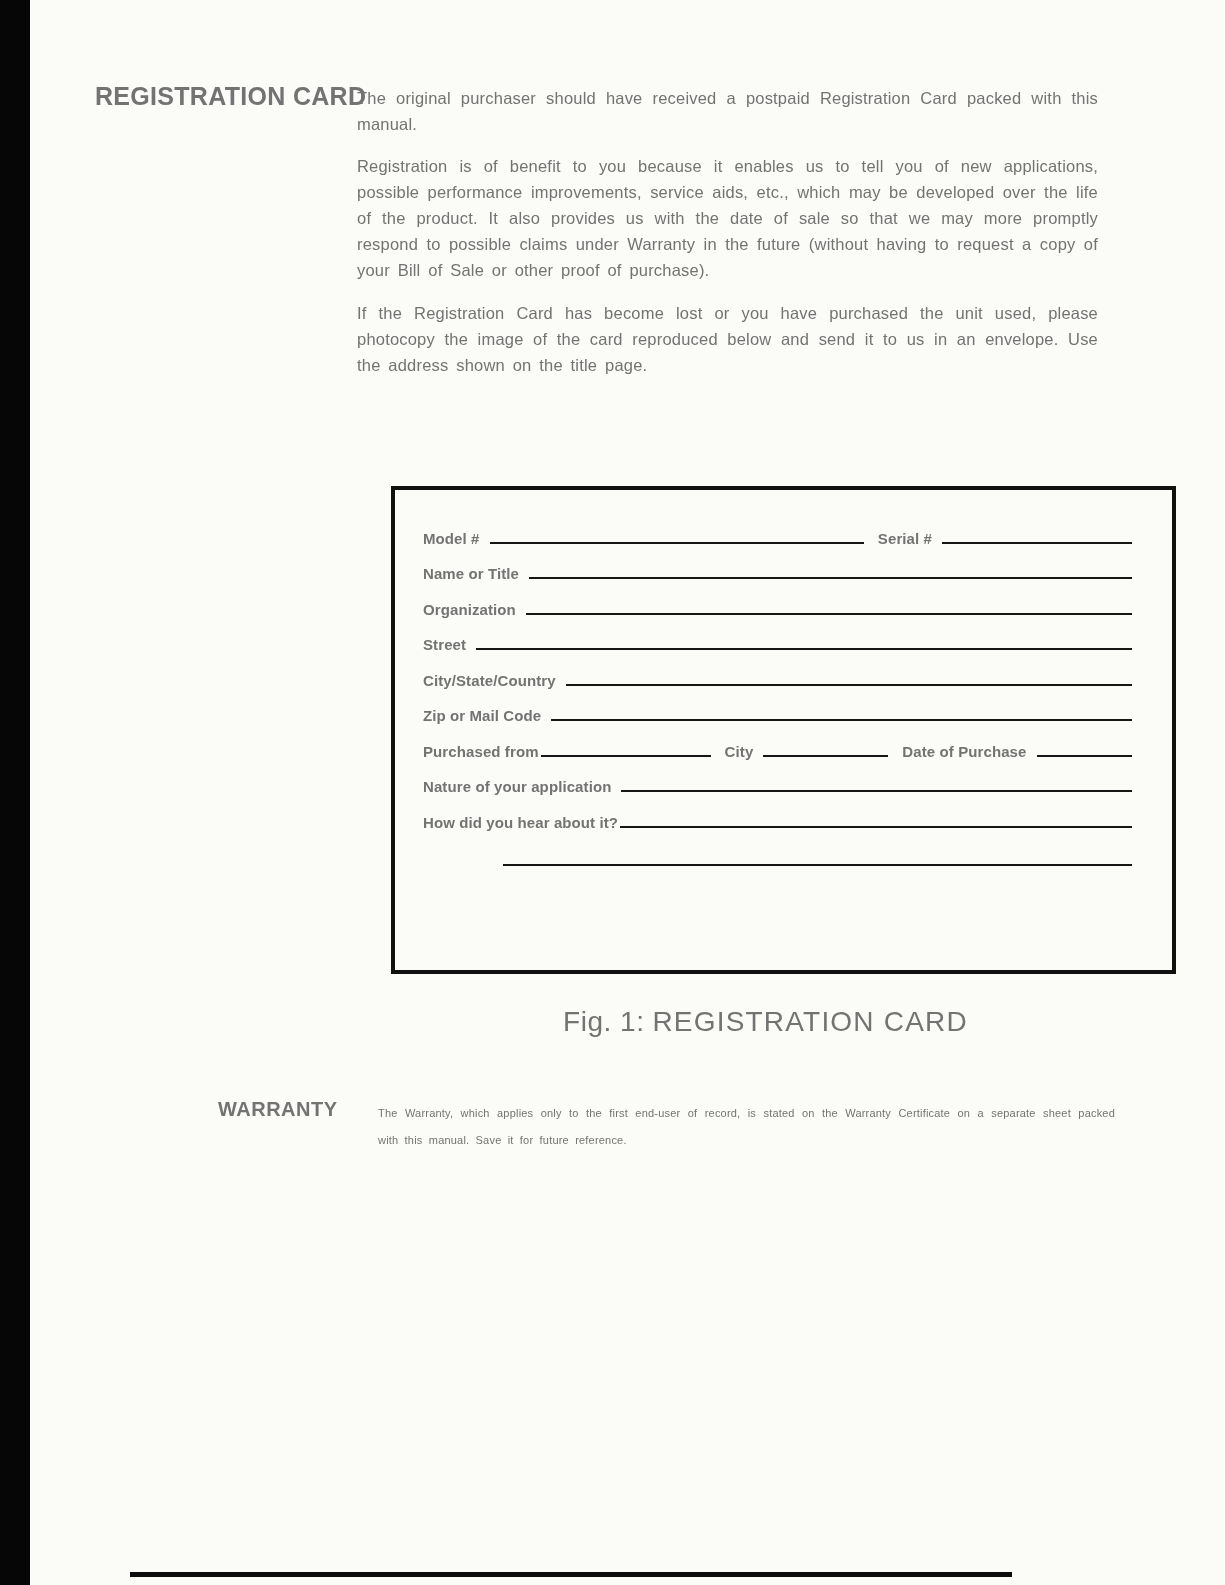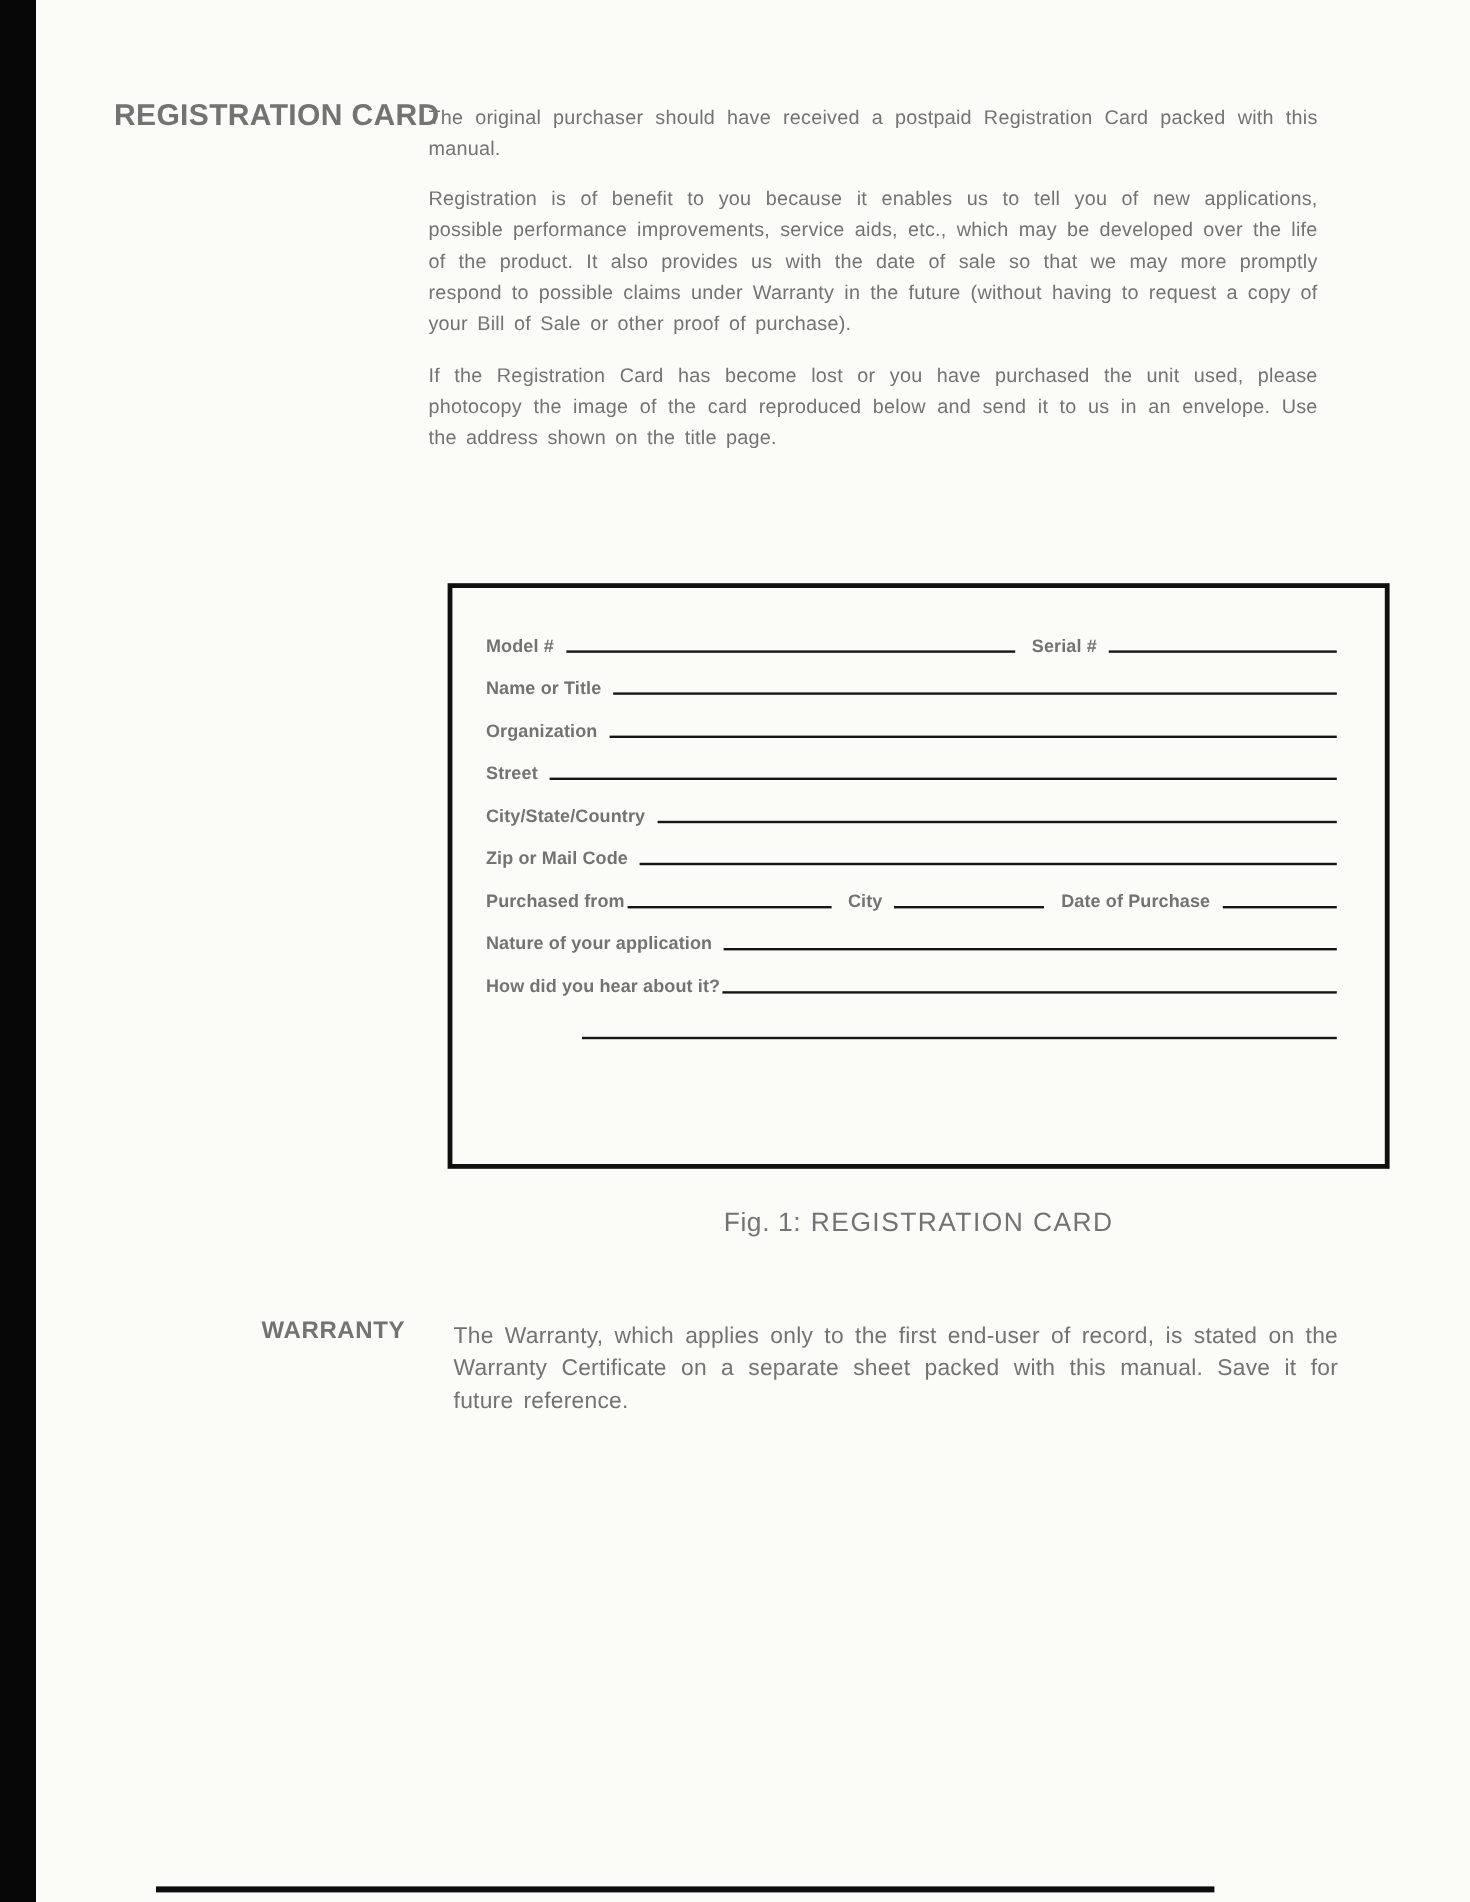--- a/index.html
+++ b/index.html
@@ -65,31 +65,31 @@
   }
   .body-col p.tight { margin-bottom: 16px; }
 
   .warranty-col {
     position: absolute;
     left: 378px; top: 1100px;
     width: 737px;
   }
   .warranty-col p {
     margin: 0;
-    font-size: 19px;
+    font-size: 11px;
     line-height: 27px;
     text-align: justify;
     word-spacing: 3px;
     letter-spacing: 0.2px;
   }
 
   
   .card-box {
     position: absolute;
-    left: 373px; top: 486px;
+    left: 391px; top: 486px;
     width: 785px; height: 488px;
     border: 4px solid #101010;
     box-sizing: border-box;
     background: #fbfbf8;
   }
   .card-inner {
     padding: 22px 40px 0 28px;
   }
   .card-row {
     display: flex;
@@ -112,21 +112,21 @@
   .card-row .lbl.mid { margin-left: 14px; }
   .card-row.extra { height: 38px; }
   .card-row.extra .fill-line { margin-left: 80px; }
 
   
   .fig-caption {
     position: absolute;
     left: 373px; top: 1006px;
     width: 785px;
     text-align: center;
-    font-size: 22px;
+    font-size: 28px;
     letter-spacing: 0.5px;
     white-space: nowrap;
   }
   .fig-caption .cap-title {
     letter-spacing: 1.2px;
     margin-left: 8px;
   }
 </style>
 </head>
 <body>

